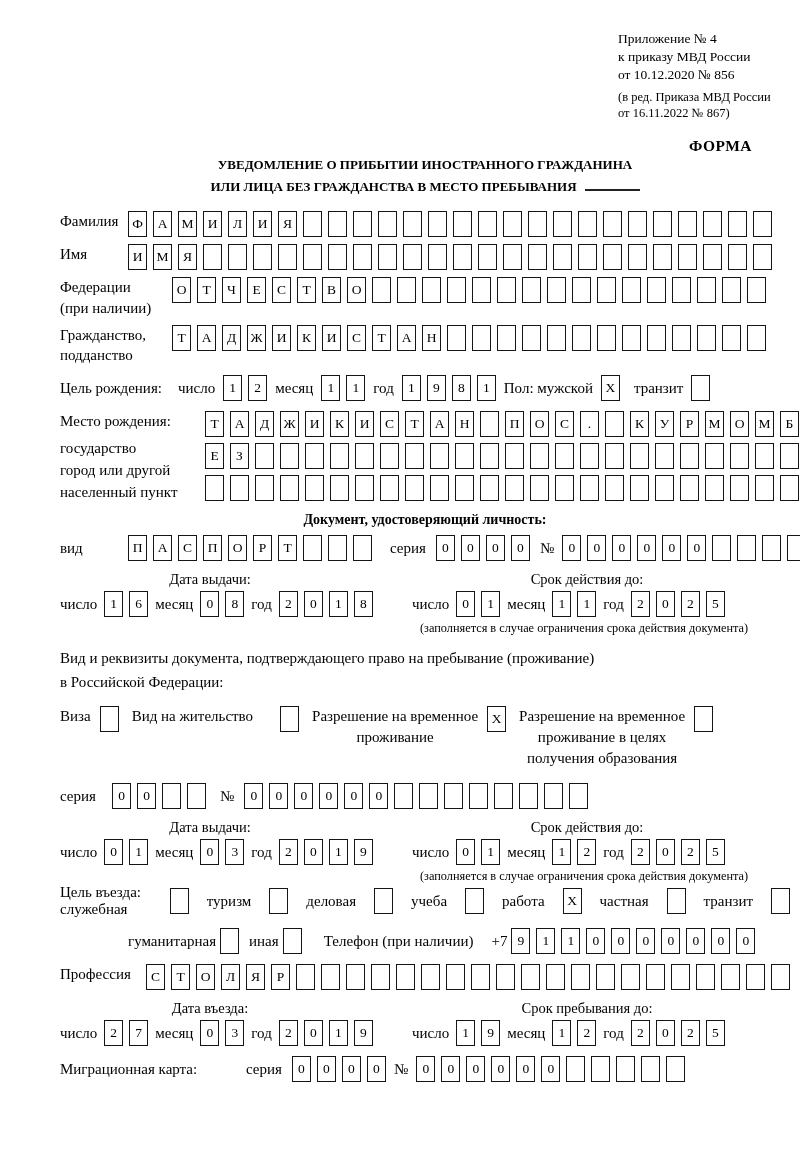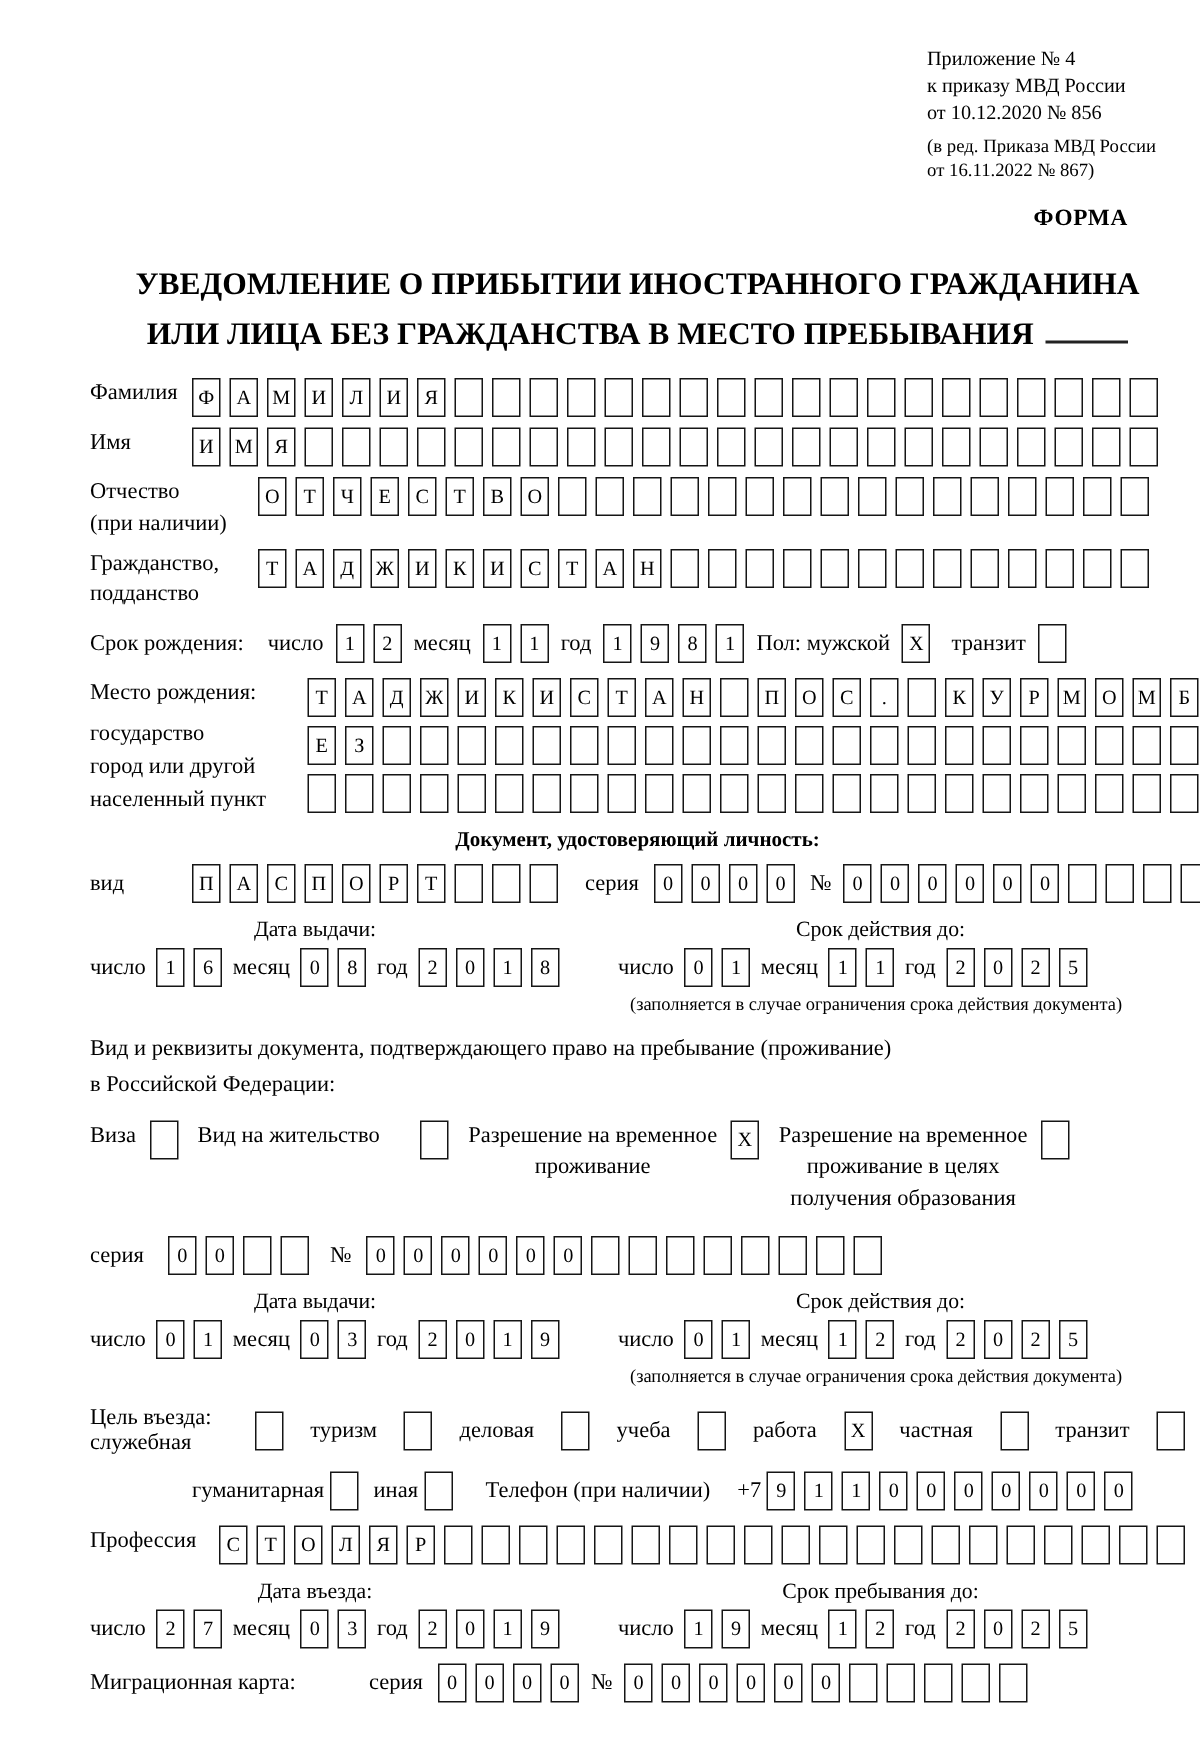--- a/index.html
+++ b/index.html
@@ -5,21 +5,21 @@
   html,body{margin:0;padding:0;background:#fff;}
   body{width:800px;min-height:1163px;font-family:"Liberation Serif",serif;color:#000;}
   .page{box-sizing:border-box;width:800px;padding:30px 10px 16px 60px;font-size:15px;}
 
   
   .top-note{margin-left:558px;line-height:1.35;font-size:13.5px;}
   .top-note .sub{font-size:12.5px;margin-top:4px;line-height:1.3;}
   .forma{text-align:right;padding-right:38px;font-weight:bold;font-size:15.5px;margin-top:16px;letter-spacing:.5px;}
 
   
-  .title{text-align:center;font-weight:bold;font-size:21px;line-height:1.55;margin-top:18px;}
+  .title{text-align:center;font-weight:bold;font-size:13px;line-height:1.55;}
   .title-underline{display:inline-block;width:55px;border-bottom:2px solid #222;height:14px;margin-left:8px;}
   .section-heading{font-weight:bold;font-size:14.5px;margin-top:28px;}
 
   
   .cells{display:inline-flex;gap:6px;flex:0 0 auto;}
   .cell{box-sizing:border-box;width:19px;height:26px;border:1.6px solid #151515;display:inline-flex;
         align-items:center;justify-content:center;font-size:13.5px;font-family:"Liberation Serif",serif;background:#fff;}
 
   
   .row{display:flex;align-items:flex-start;margin-top:7px;}
@@ -38,21 +38,21 @@
   .date-head.l{width:300px;}
   .date-head.r{width:330px;margin-left:10px;}
   .date-line{display:flex;align-items:center;gap:7px;margin-top:3px;}
   .date-note{font-size:12.3px;margin-top:4px;margin-left:8px;white-space:nowrap;}
 
   
   .opts{display:flex;align-items:flex-start;margin-top:12px;gap:13px;}
   .opt{display:flex;align-items:flex-start;gap:9px;}
   .opt .txt{line-height:1.4;}
   .opt .txt.center{text-align:center;}
-  .purpose-line{display:flex;align-items:center;gap:18px;margin-top:12px;flex-wrap:nowrap;}
+  .purpose-line{display:flex;align-items:center;gap:18px;flex-wrap:nowrap;}
   .purpose-line2{display:flex;align-items:center;gap:4px;margin-top:10px;margin-left:68px;}
 </style>
 </head>
 <body>
 
 <div class="page">
 
   <div class="top-note">
     <div>Приложение № 4</div>
     <div>к приказу МВД России</div>
@@ -132,21 +132,21 @@
         <span class="cell"></span>
         <span class="cell"></span>
         <span class="cell"></span>
         <span class="cell"></span>
         <span class="cell"></span>
       </div>
   </div>
 
   <div class="row">
     <div class="lbl w112">
-      <div>Отчество</div>
+      <div>Федерации</div>
       <div>(при наличии)</div>
     </div>
     <div class="cells">
         <span class="cell">О</span>
         <span class="cell">Т</span>
         <span class="cell">Ч</span>
         <span class="cell">Е</span>
         <span class="cell">С</span>
         <span class="cell">Т</span>
         <span class="cell">В</span>
@@ -197,21 +197,21 @@
         <span class="cell"></span>
         <span class="cell"></span>
         <span class="cell"></span>
         <span class="cell"></span>
         <span class="cell"></span>
         <span class="cell"></span>
       </div>
   </div>
 
   <div class="row mt10" style="align-items:center;gap:8px;">
-    <span class="lbl">Срок рождения:</span>
+    <span class="lbl">Цель рождения:</span>
     <span class="lbl" style="margin-left:8px;">число</span>
     <span class="cells">
         <span class="cell">1</span>
         <span class="cell">2</span>
       </span>
     <span class="lbl">месяц</span>
     <span class="cells">
         <span class="cell">1</span>
         <span class="cell">1</span>
       </span>

